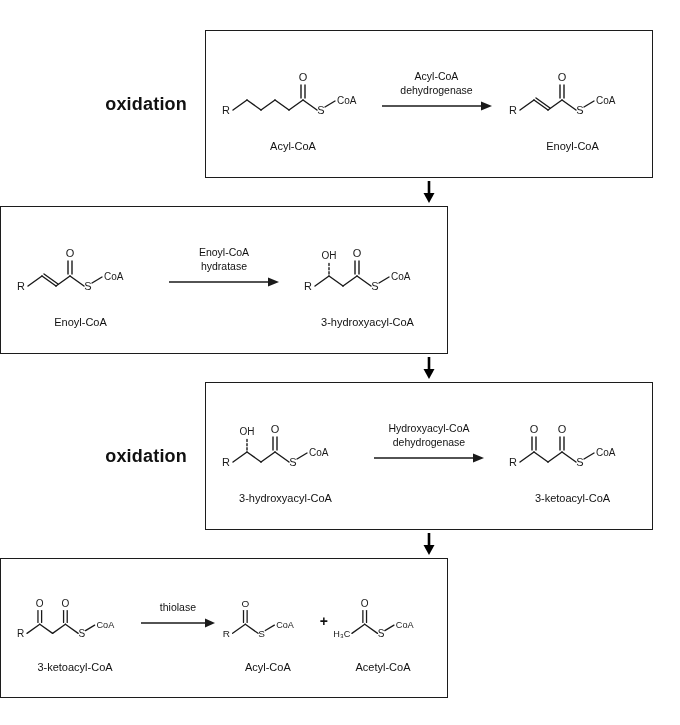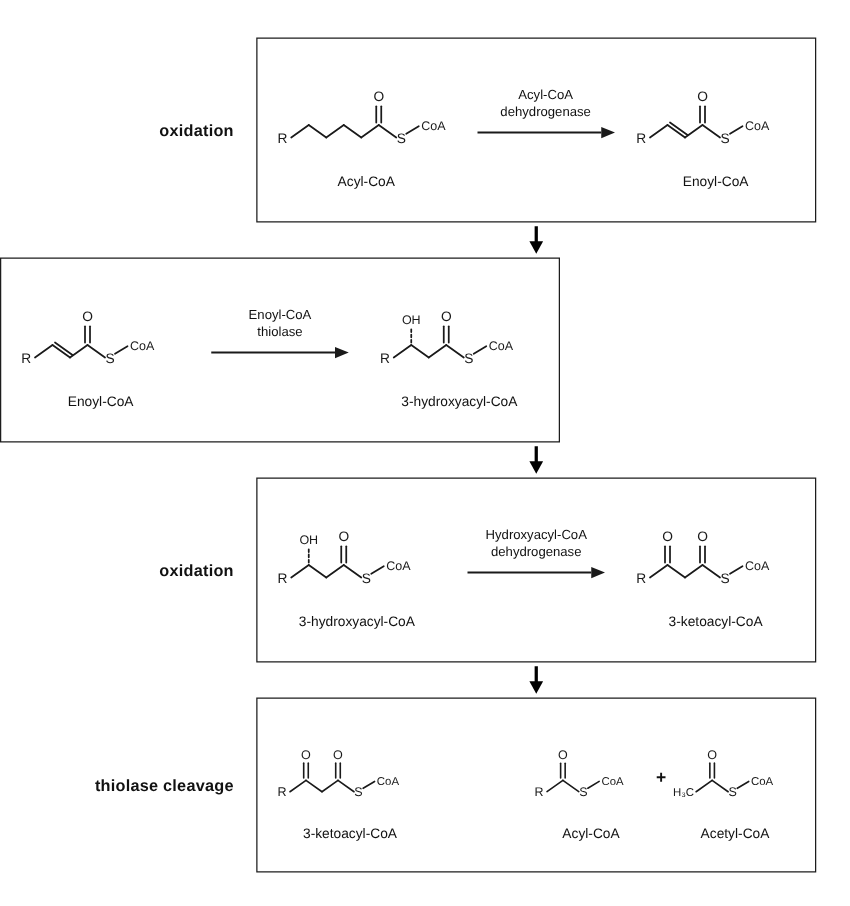--- a/index.html
+++ b/index.html
@@ -1,20 +1,20 @@
 <!DOCTYPE html>
 <html><head>
 <meta charset="utf-8">
 <style>
   html,body{margin:0;padding:0;background:#ffffff;}
   body{width:680px;height:725px;font-family:"Liberation Sans","DejaVu Sans",sans-serif;color:#111;overflow:hidden;}
   .page{padding-top:30px;}
   .step-row{display:flex;align-items:center;}
   .label-col{width:205px;box-sizing:border-box;padding-right:18px;text-align:right;
-             font-weight:700;font-size:13px;letter-spacing:.2px;color:#111;}
+             font-weight:700;font-size:18px;letter-spacing:.2px;color:#111;}
   .box{width:448px;box-sizing:border-box;border:1.7px solid #1c1c1c;background:#fff;
        display:flex;align-items:center;justify-content:space-between;padding:0 12px;}
   .h148{height:148px;} .h140{height:140px;}
   .mol{display:flex;flex-direction:column;align-items:center;}
   .mol-name{font-size:11px;color:#111;margin-top:2px;white-space:nowrap;}
   .arrow-block{display:flex;flex-direction:column;align-items:center;margin-bottom:26px;}
   .enzyme{font-size:10.5px;line-height:1.3;text-align:center;color:#111;margin-bottom:3px;white-space:nowrap;}
   .right-group{display:flex;align-items:center;}
   .plus{font-size:14px;font-weight:700;margin:0 3px 14px 3px;color:#111;}
   .darrow-row{display:flex;height:28px;align-items:center;}
@@ -109,21 +109,21 @@
           <text x="8" y="58" text-anchor="middle">R</text>
           <text x="57" y="25" text-anchor="middle">O</text>
           <text x="75" y="58" text-anchor="middle">S</text>
           <text x="91" y="48" class="sm">CoA</text>
         </svg>
         <div class="mol-name">Enoyl-CoA</div>
       </div>
       <div class="arrow-block">
         <div class="enzyme">
           <div>Enoyl-CoA</div>
-          <div>thiolase</div>
+          <div>hydratase</div>
         </div>
         <svg class="harrow" width="112" height="12" viewBox="0 0 112 12">
           <line x1="1" y1="6" x2="100" y2="6"></line>
             <polygon points="100,1.5 111,6 100,10.5"></polygon>
         </svg>
       </div>
       <div class="mol">
         <svg class="struct" width="135" height="82" viewBox="0 0 135 82">
           <line x1="15" y1="54" x2="29" y2="44"></line>
             <line x1="29" y1="44" x2="43" y2="54"></line>
@@ -211,40 +211,48 @@
     <div class="darrow-spacer"></div>
     <div class="darrow-holder">
       <svg class="darrow" width="16" height="24" viewBox="0 0 16 24">
         <line x1="8" y1="1" x2="8" y2="14"></line>
           <polygon points="2.5,13 13.5,13 8,23"></polygon>
       </svg>
     </div>
   </div>
 
   <div class="step-row">
-    <div class="label-col">thiolase cleavage</div>
     <div class="box h140">
       <div class="mol">
         <svg class="struct" width="124" height="75" viewBox="0 0 135 82">
           <line x1="15" y1="54" x2="29" y2="44"></line>
             <line x1="29" y1="44" x2="43" y2="54"></line>
           <line x1="43" y1="54" x2="57" y2="44"></line>
             <line x1="57" y1="44" x2="71" y2="54"></line>
           <line x1="27" y1="42" x2="27" y2="29"></line>
             <line x1="31" y1="42" x2="31" y2="29"></line>
           <line x1="55" y1="42" x2="55" y2="29"></line>
             <line x1="59" y1="42" x2="59" y2="29"></line>
           <line x1="79" y1="51" x2="89" y2="45"></line>
           <text x="8" y="58" text-anchor="middle">R</text>
           <text x="29" y="25" text-anchor="middle">O</text>
           <text x="57" y="25" text-anchor="middle">O</text>
           <text x="75" y="58" text-anchor="middle">S</text>
           <text x="91" y="48" class="sm">CoA</text>
         </svg>
         <div class="mol-name">3-ketoacyl-CoA</div>
+      </div>
+      <div class="arrow-block">
+        <div class="enzyme">
+          <div>thiolase</div>
+        </div>
+        <svg class="harrow" width="76" height="12" viewBox="0 0 76 12">
+          <line x1="1" y1="6" x2="65" y2="6"></line>
+            <polygon points="65,1.5 75,6 65,10.5"></polygon>
+        </svg>
       </div>
       <div class="right-group">
         <div class="mol">
           <svg class="struct" width="98" height="75" viewBox="0 0 108 82">
             <line x1="15" y1="54" x2="29" y2="44"></line>
               <line x1="29" y1="44" x2="43" y2="54"></line>
             <line x1="27" y1="42" x2="27" y2="29"></line>
               <line x1="31" y1="42" x2="31" y2="29"></line>
             <line x1="51" y1="51" x2="61" y2="45"></line>
             <text x="8" y="58" text-anchor="middle">R</text>

